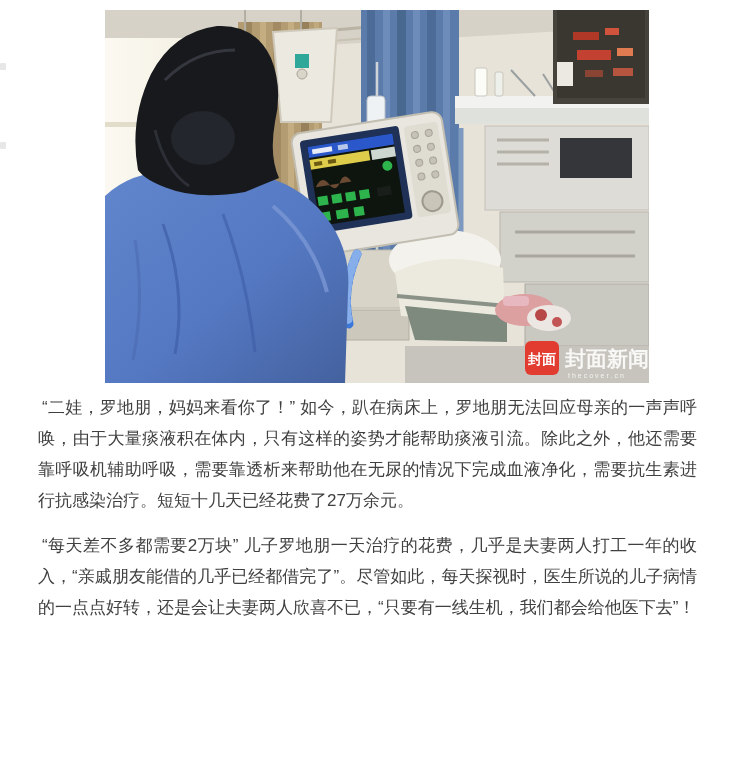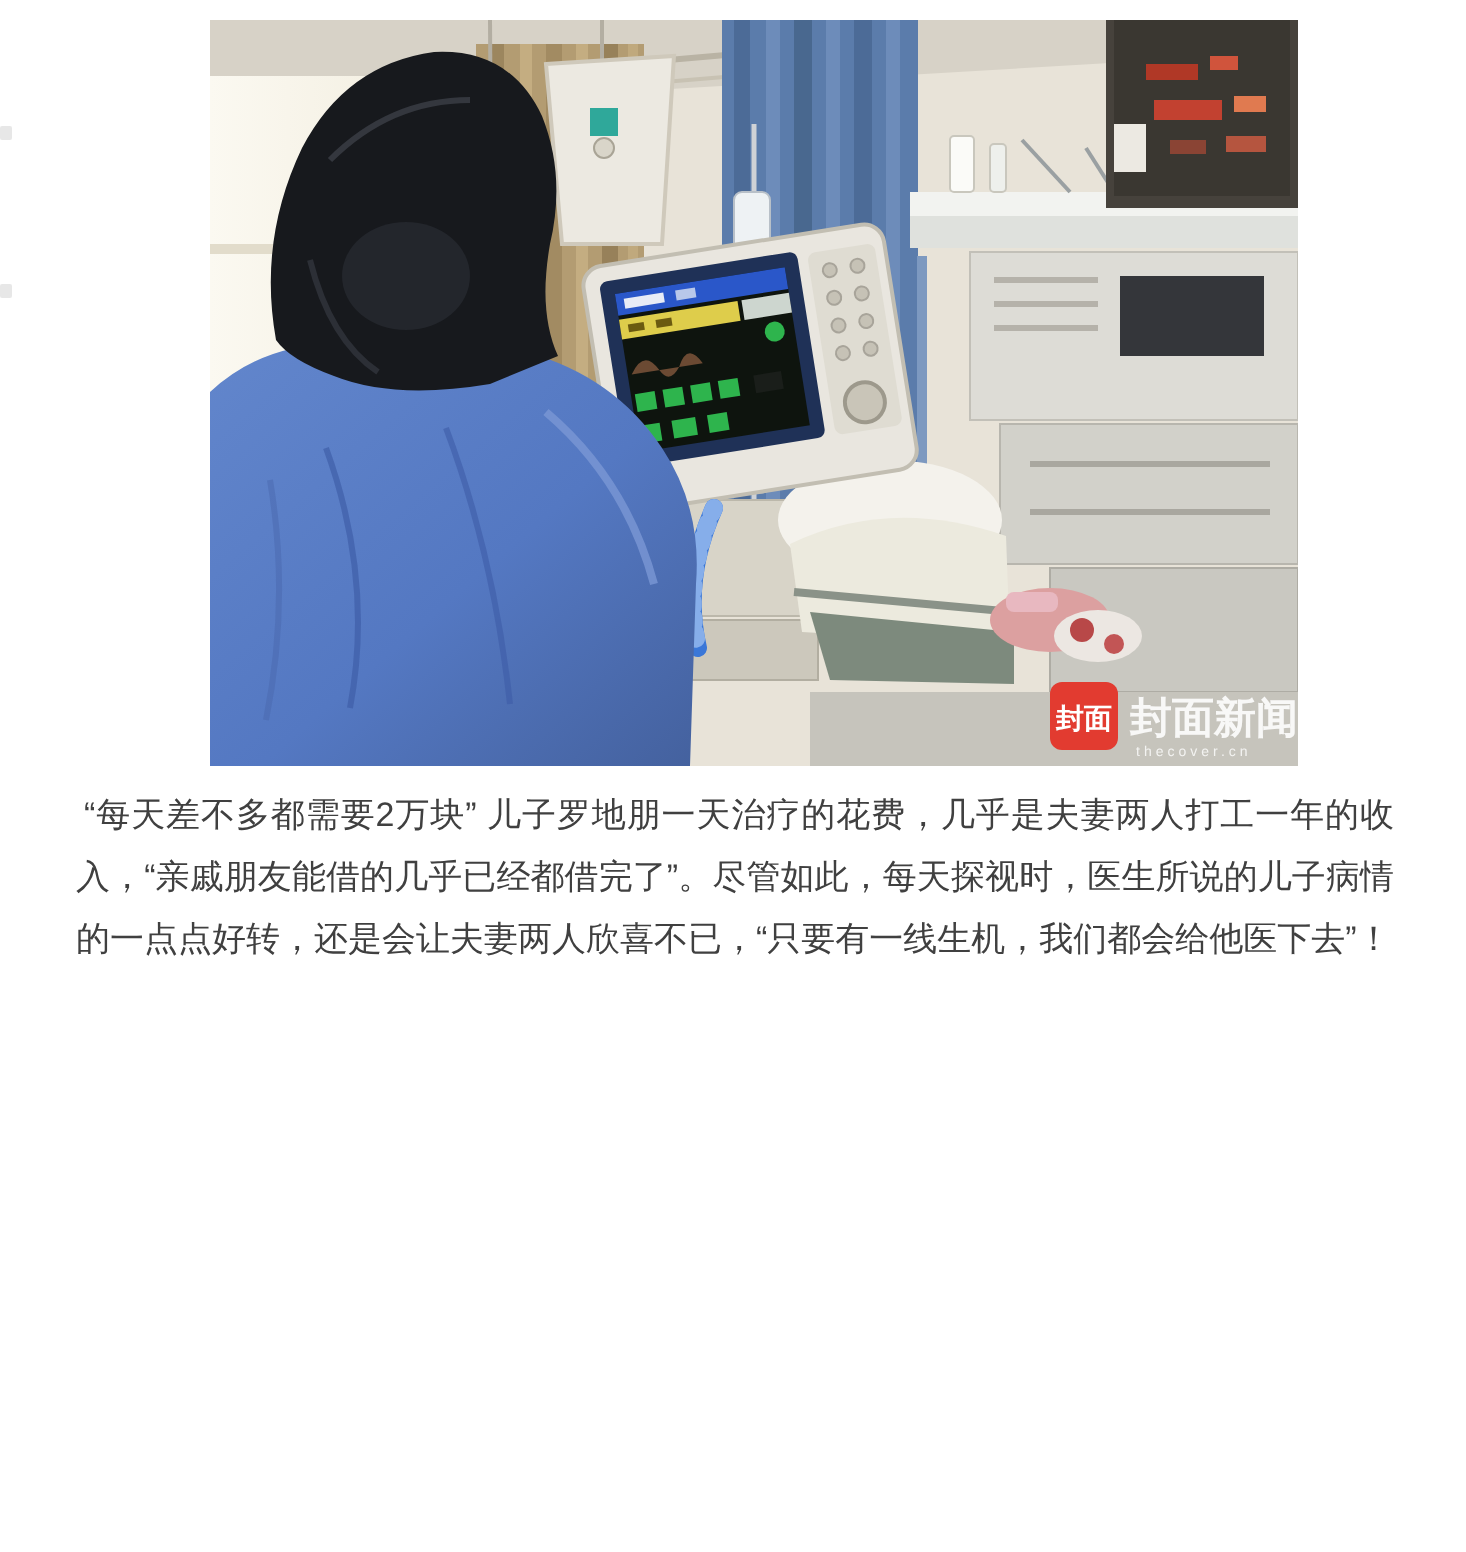--- a/index.html
+++ b/index.html
@@ -229,16 +229,17 @@
       <g>
         <rect x="420" y="331" width="34" height="34" rx="6" fill="#e23b30"></rect>
         <text x="437" y="354" text-anchor="middle" font-size="14" font-weight="bold" fill="#ffffff">封面</text>
         <text x="460" y="356" font-size="21" class="wm-name" fill="#fbfbfb" opacity="0.95">封面新闻</text>
         <text x="463" y="368" font-size="7" fill="#ffffff" opacity="0.8" letter-spacing="2">thecover.cn</text>
       </g>
     </svg>
   </figure>
 
   <div class="article">
+    <p>“二娃，罗地朋，妈妈来看你了！” 如今，趴在病床上，罗地朋无法回应母亲的一声声呼唤，由于大量痰液积在体内，只有这样的姿势才能帮助痰液引流。除此之外，他还需要靠呼吸机辅助呼吸，需要靠透析来帮助他在无尿的情况下完成血液净化，需要抗生素进行抗感染治疗。短短十几天已经花费了27万余元。</p>
     <p>“每天差不多都需要2万块” 儿子罗地朋一天治疗的花费，几乎是夫妻两人打工一年的收入，“亲戚朋友能借的几乎已经都借完了”。尽管如此，每天探视时，医生所说的儿子病情的一点点好转，还是会让夫妻两人欣喜不已，“只要有一线生机，我们都会给他医下去”！</p>
   </div>
 
 </div>
 
 </body></html>

